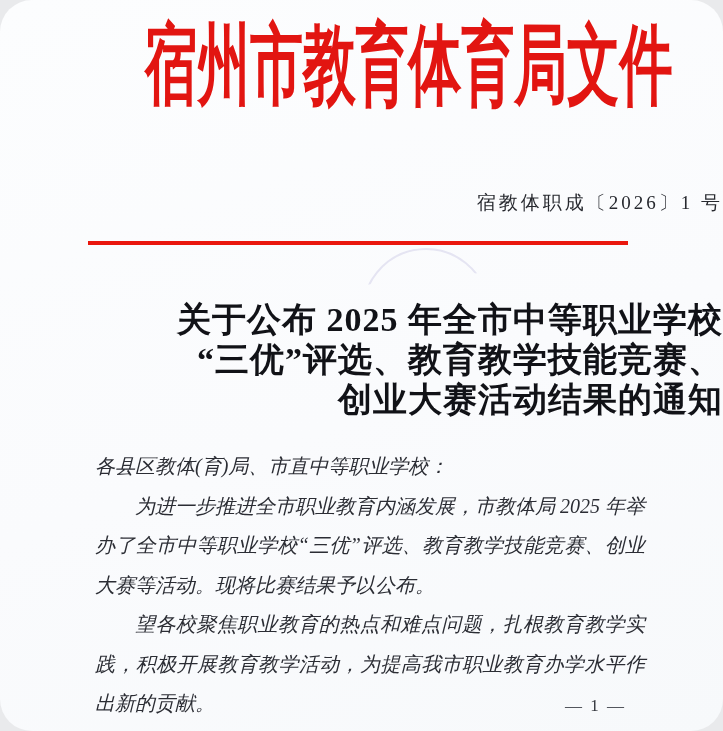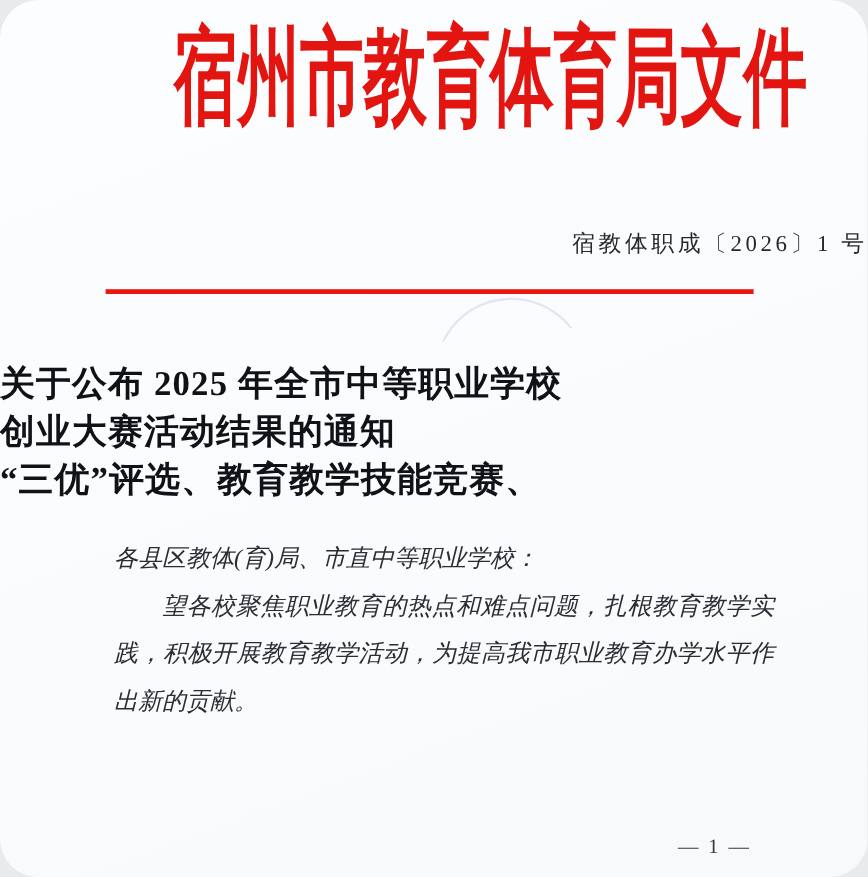--- a/index.html
+++ b/index.html
@@ -66,22 +66,22 @@
     clip-path: inset(0 0 76% 0);
     transform: rotate(-6deg);
   }
 
   
   .doc-title {
     position: absolute;
     top: 300px;
     left: 0;
     width: 723px;
-    text-align: left;
-    font-size: 29px;
+    text-align: right;
+    font-size: 34px;
     line-height: 40px;
     font-weight: bold;
     color: #111217;
     letter-spacing: 1px;
   }
 
   
   .body-block {
     position: absolute;
     top: 447px;
@@ -119,24 +119,25 @@
   <div class="header-title" style="color: rgb(226, 21, 17);">宿州市教育体育局文件</div>
 
   <div class="doc-number">宿教体职成〔2026〕1 号</div>
 
   <div class="red-rule" style="background: rgb(234, 23, 14);"></div>
 
   <div class="stamp-arc"></div>
 
   <div class="doc-title" style="color: rgb(17, 18, 23);">
     <div>关于公布 2025 年全市中等职业学校</div>
+    <div>“三优”评选、教育教学技能竞赛、</div>
     <div>创业大赛活动结果的通知</div>
-    <div>“三优”评选、教育教学技能竞赛、</div>
   </div>
 
   <div class="body-block" style="color: rgb(43, 45, 52);">
     <div class="salutation">各县区教体(育)局、市直中等职业学校：</div>
+    <p class="para">为进一步推进全市职业教育内涵发展，市教体局 2025 年举办了全市中等职业学校“三优”评选、教育教学技能竞赛、创业大赛等活动。现将比赛结果予以公布。</p>
     <p class="para">望各校聚焦职业教育的热点和难点问题，扎根教育教学实践，积极开展教育教学活动，为提高我市职业教育办学水平作出新的贡献。</p>
   </div>
 
   <div class="page-number">— 1 —</div>
 
 </div>
 
 </body></html>

